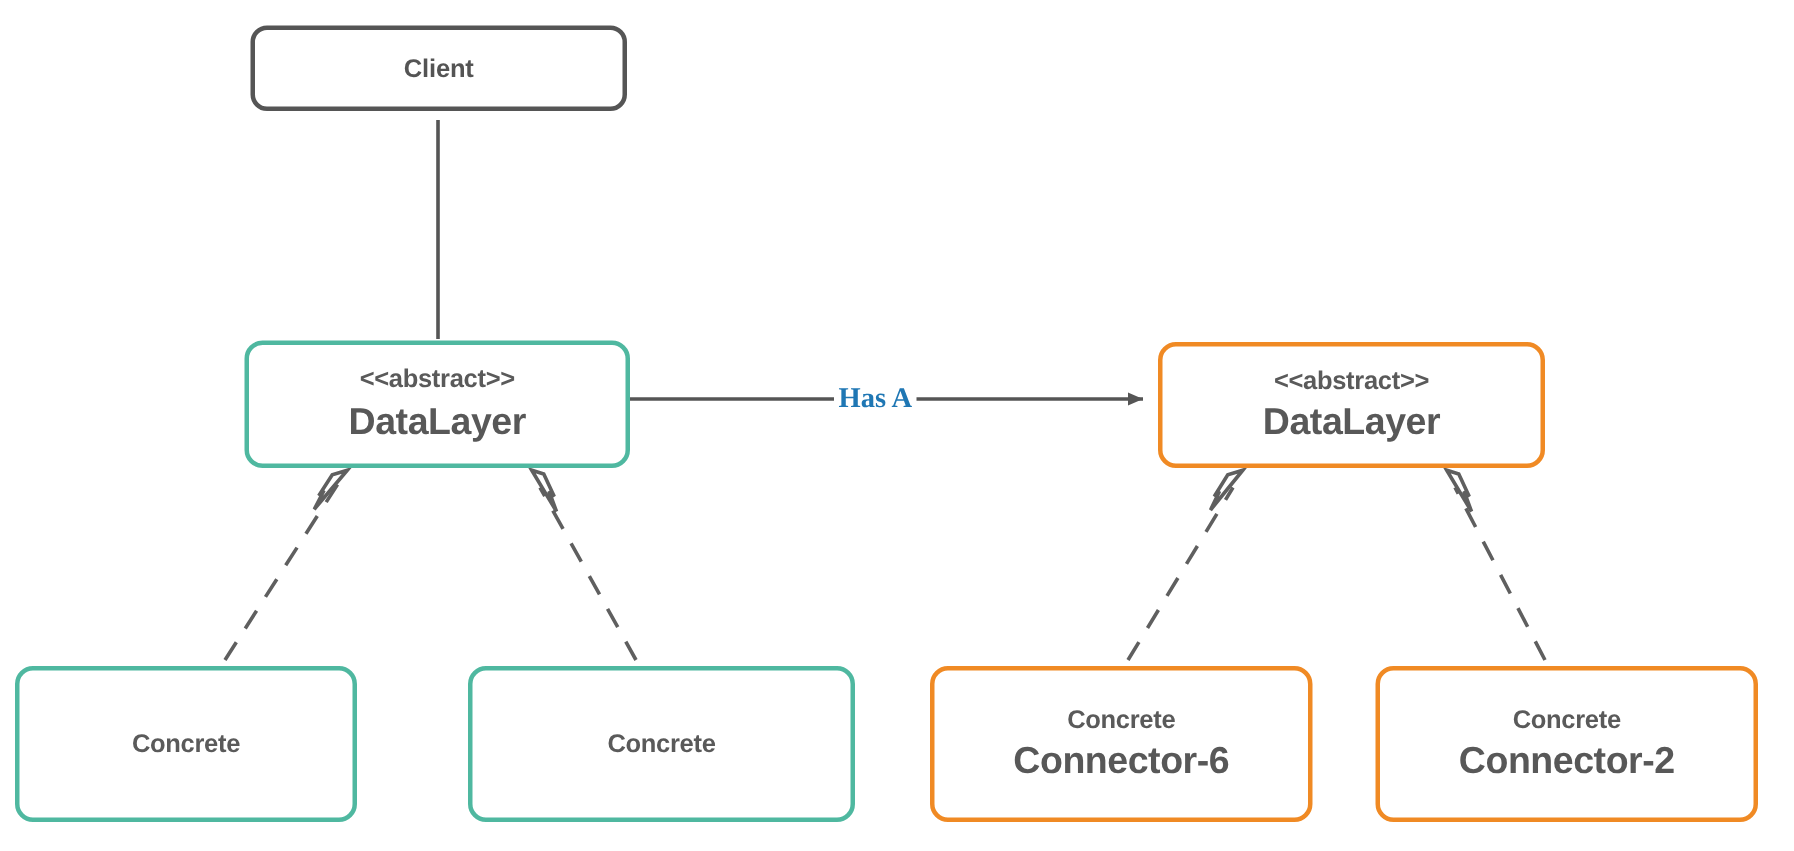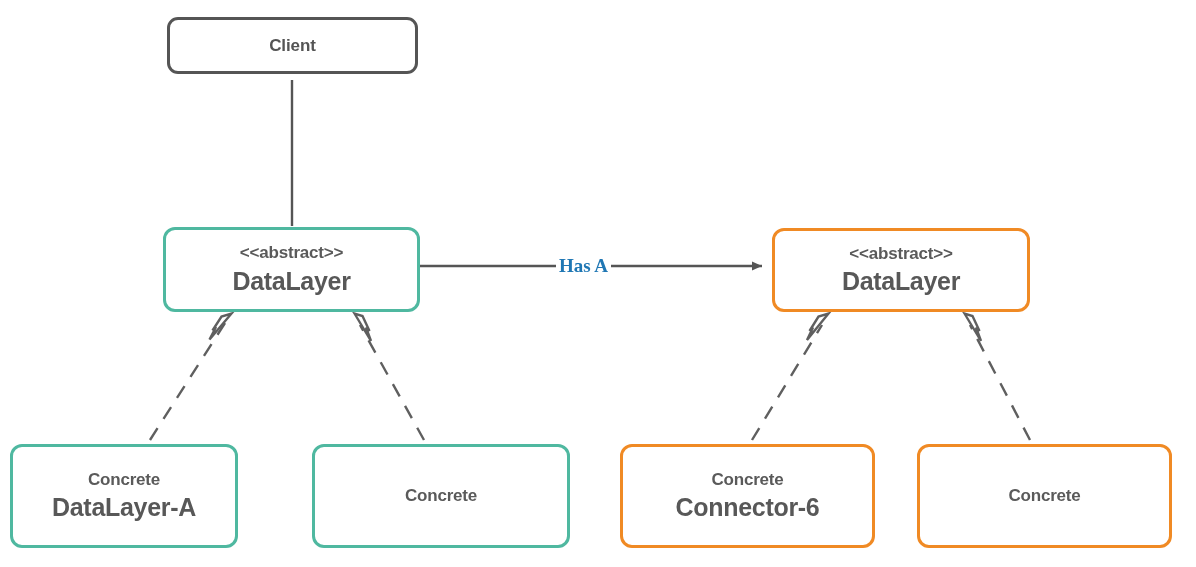--- a/index.html
+++ b/index.html
@@ -117,31 +117,31 @@
     <div class="node-title">DataLayer</div>
   </div>
 
   <div class="node" style="left:772px; top:228px; width:258px; height:84px; border-color:#f08a24;">
     <div class="node-stereotype">&lt;&lt;abstract&gt;&gt;</div>
     <div class="node-title">DataLayer</div>
   </div>
 
   <div class="node" style="left:10px; top:444px; width:228px; height:104px; border-color:#4fb8a0;">
     <div class="node-stereotype">Concrete</div>
-    <div class="node-title">DataLayer-A</div>
   </div>
 
   <div class="node" style="left:312px; top:444px; width:258px; height:104px; border-color:#4fb8a0;">
     <div class="node-stereotype">Concrete</div>
   </div>
 
   <div class="node" style="left:620px; top:444px; width:255px; height:104px; border-color:#f08a24;">
     <div class="node-stereotype">Concrete</div>
     <div class="node-title">Connector-6</div>
   </div>
 
   <div class="node" style="left:917px; top:444px; width:255px; height:104px; border-color:#f08a24;">
     <div class="node-stereotype">Concrete</div>
+    <div class="node-title">Connector-2</div>
   </div>
 
   <div class="edge-label" style="left:556px; top:256px;">Has A</div>
 
 </div>
 
 </body></html>

